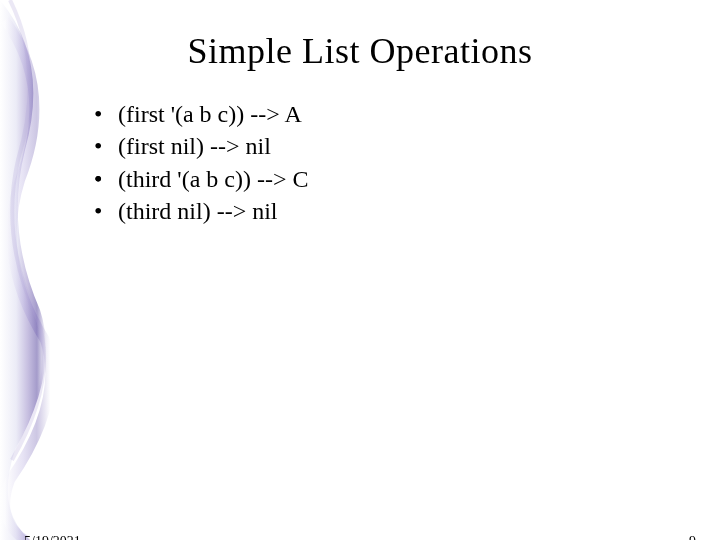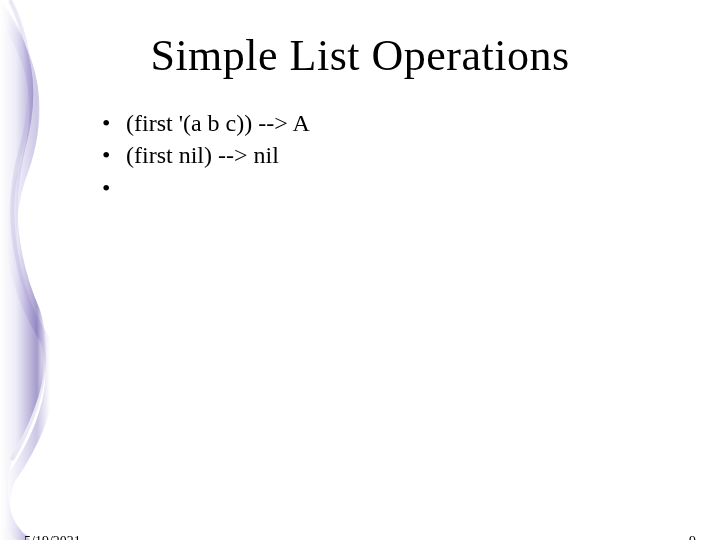--- a/index.html
+++ b/index.html
@@ -23,34 +23,34 @@
   }
   .slide {
     position: relative;
     z-index: 1;
     width: 720px;
     height: 540px;
     box-sizing: border-box;
   }
   .title {
     text-align: center;
-    font-size: 44px;
+    font-size: 36px;
     font-weight: 400;
     margin-top: 30px;
     margin-bottom: 26px;
     letter-spacing: 0.5px;
   }
   .content {
     margin-left: 90px;
     margin-right: 40px;
   }
   ul.bullets {
     list-style: none;
     padding: 0;
-    margin: 8px;
+    margin: 0;
   }
   ul.bullets > li {
     position: relative;
     padding-left: 28px;
     font-size: 24px;
     line-height: 1.35;
   }
   ul.bullets > li::before {
     content: "•";
     position: absolute;
@@ -102,20 +102,26 @@
   <div class="content">
     <ul class="bullets">
       <li>
         <span>(first '(a b c))  --&gt;  A</span>
       </li>
       <li>
         <span>(first nil) --&gt; nil</span>
       </li>
       <li>
       </li>
+      <li>
+        <span>(third '(a b c)) --&gt; C</span>
+      </li>
+      <li>
+        <span>(third nil) --&gt; nil</span>
+      </li>
     </ul>
   </div>
 
   <div class="footer">
     <span>5/19/2021</span>
     <span>9</span>
   </div>
 </div>
 
 </body></html>

